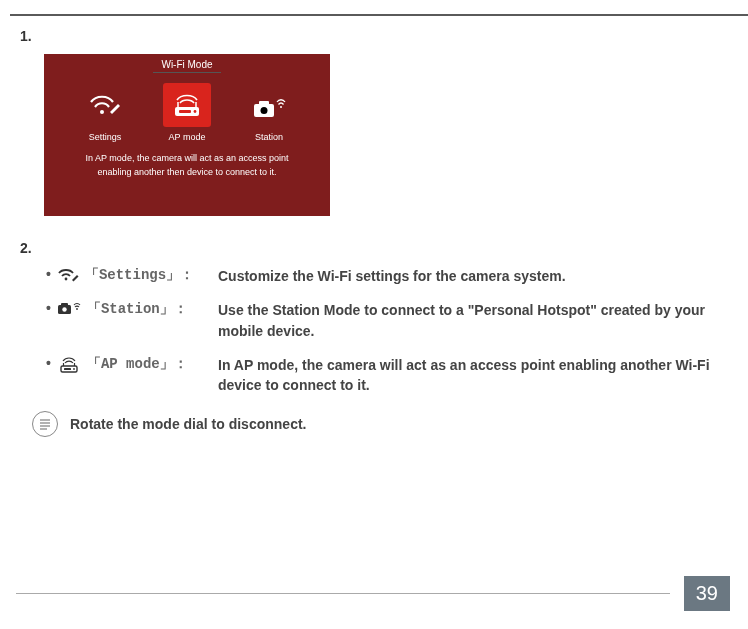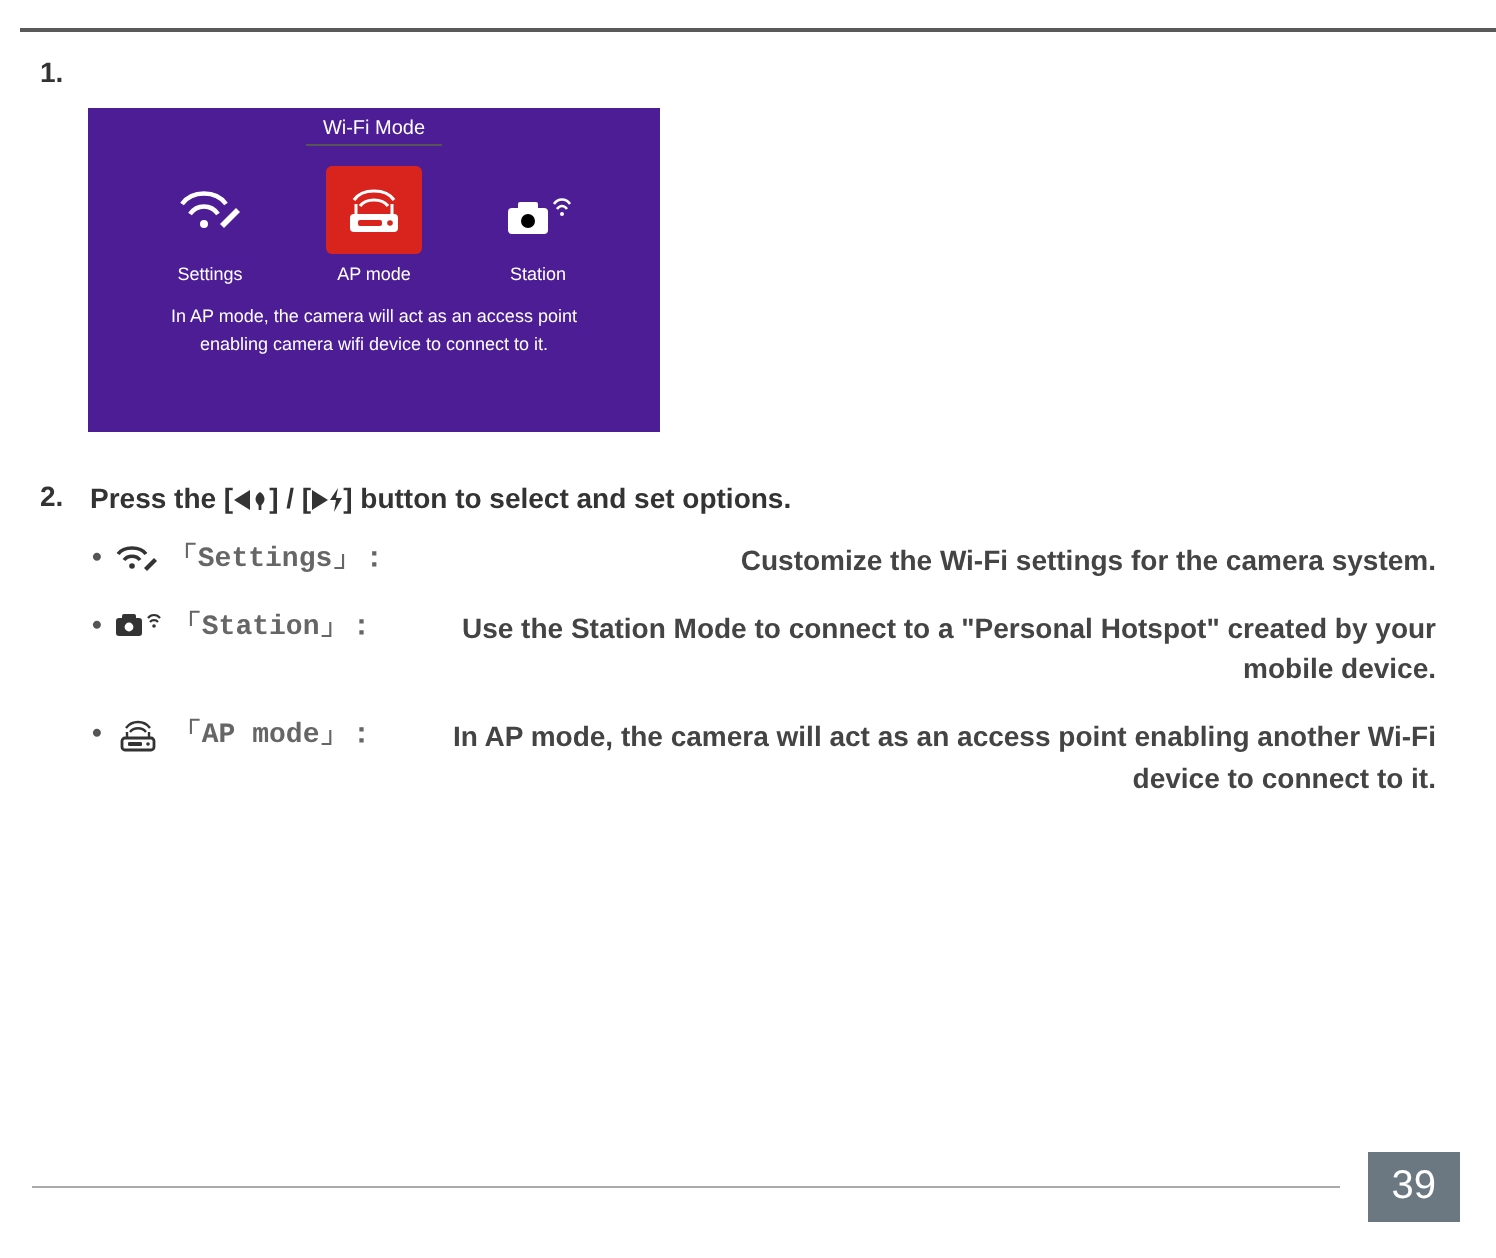--- a/index.html
+++ b/index.html
@@ -33,21 +33,21 @@
     .step-text { line-height: 1.4; }
     .inline-icon {
       display: inline-flex;
       vertical-align: middle;
       margin: 0 2px;
     }
     
     .device-mockup {
       width: 286px;
       height: 162px;
-      background: #4c1d95;
+      background: #7f1d1d;
       margin: 6px 0 24px 24px;
       position: relative;
       font-family: Arial, sans-serif;
     }
     .mockup-title {
       color: #fff;
       text-align: center;
       font-size: 10px;
       padding: 5px 0 0 0;
       font-weight: 400;
@@ -110,21 +110,20 @@
       font-weight: 600;
       color: #555;
     }
     .opt-left .bullet { font-weight: bold; }
     .opt-left .opt-icon { display:inline-flex; align-items:center; }
     .opt-left .opt-label { color:#666;font-family:Liberation Mono, monospace; }
     .opt-desc {
       font-weight: 600;
       color: #444;
       line-height: 1.45;
-      text-align: right;
     }
     .note-row {
       display: flex;
       align-items: center;
       gap: 12px;
       margin: 16px 0 0 12px;
       font-size: 14px;
       font-weight: 600;
       color: #444;
     }
@@ -204,38 +203,26 @@
             <path d="M27 12 C29 9 33 9 35 12" stroke="#fff" stroke-width="1.3" fill="none"></path>
             <path d="M28.5 14.5 C30 12.5 32 12.5 33.5 14.5" stroke="#fff" stroke-width="1.3" fill="none"></path>
             <circle cx="31" cy="17" r="1" fill="#fff"></circle>
           </svg>
         </div>
         <div class="mockup-item-label">Station</div>
       </div>
     </div>
     <div class="mockup-desc">
       <div>In AP mode, the camera will act as an access point</div>
-      <div>enabling camera wifi device to connect to it.</div>
+      <div>enabling another then device to connect to it.</div>
     </div>
   </div>
 
   <div class="step">
     <span class="step-num">2.</span>
-    <span class="step-text">
-      Press the [<svg width="8" height="10" style="vertical-align:middle">
-          <polygon points="8,0 0,5 8,10" fill="#333"></polygon>
-        </svg><svg width="10" height="10" style="vertical-align:middle">
-          <path d="M5 1 C2 3 2 6 5 8 C8 6 8 3 5 1 Z" fill="#333"></path>
-          <line x1="5" y1="7" x2="5" y2="10" stroke="#333" stroke-width="1.4"></line>
-        </svg>] / [<svg width="8" height="10" style="vertical-align:middle">
-          <polygon points="0,0 8,5 0,10" fill="#333"></polygon>
-        </svg><svg width="8" height="12" style="vertical-align:middle">
-          <polygon points="5,0 1,6 4,6 3,12 7,5 4,5" fill="#333"></polygon>
-        </svg>] button to select and set options.
-    </span>
   </div>
 
   <div class="option-list">
 
     <div class="opt-left">
       <span class="bullet">•</span>
       <span class="opt-icon">
         <svg width="22" height="18" viewBox="0 0 22 18">
           <path d="M2 7 C5 3 13 3 16 7" stroke="#333" stroke-width="1.8" fill="none"></path>
           <path d="M5 10 C7 7.5 11 7.5 13 10" stroke="#333" stroke-width="1.8" fill="none"></path>
@@ -275,19 +262,30 @@
           <line x1="6.5" y1="11" x2="6.5" y2="8" stroke="#333" stroke-width="1.2"></line>
           <line x1="17.5" y1="11" x2="17.5" y2="8" stroke="#333" stroke-width="1.2"></line>
         </svg>
       </span>
       <span class="opt-label">「AP mode」：</span>
     </div>
     <div class="opt-desc">In AP mode, the camera will act as an access point enabling another Wi-Fi device to connect to it.</div>
 
   </div>
 
+  <div class="note-row">
+    <span class="note-icon-wrap">
+      <svg width="14" height="14" viewBox="0 0 14 14">
+        <line x1="2" y1="3" x2="12" y2="3" stroke="#888" stroke-width="1.3"></line>
+        <line x1="2" y1="6" x2="12" y2="6" stroke="#888" stroke-width="1.3"></line>
+        <line x1="2" y1="9" x2="12" y2="9" stroke="#888" stroke-width="1.3"></line>
+        <line x1="2" y1="12" x2="9" y2="12" stroke="#888" stroke-width="1.3"></line>
+      </svg>
+    </span>
+    <span>Rotate the mode dial to disconnect.</span>
+  </div>
 
 </div>
 
 <div class="footer">
   <div class="footer-rule"></div>
   <div class="page-num">39</div>
 </div>
 
 </body></html>

